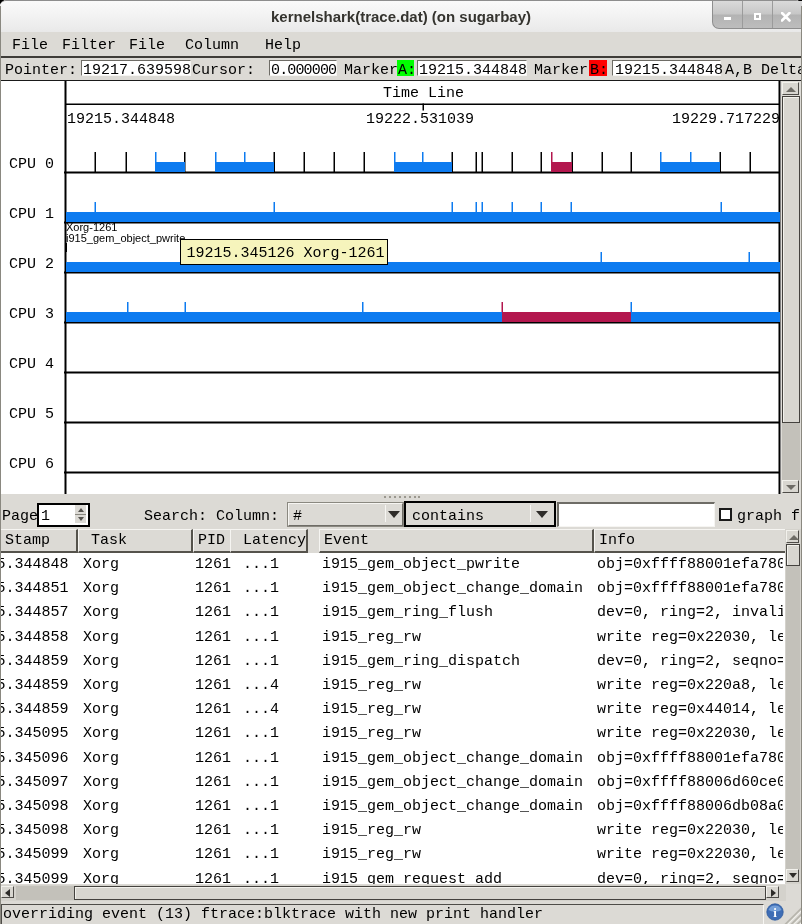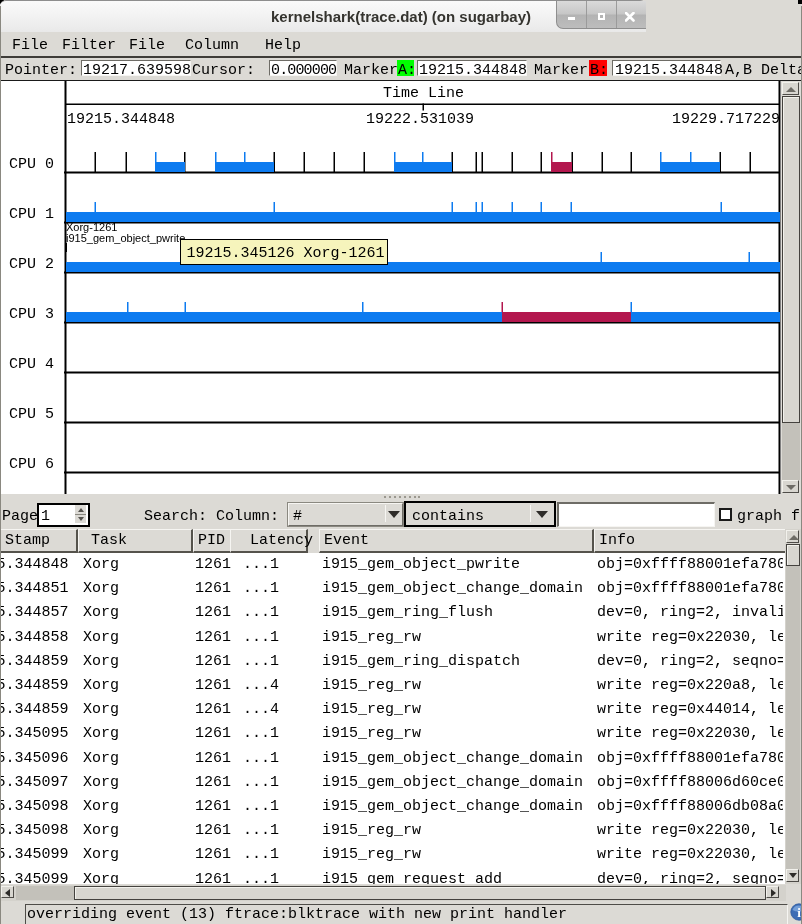--- a/index.html
+++ b/index.html
@@ -1,21 +1,21 @@
 <!DOCTYPE html>
 <html><head>
 <meta charset="utf-8">
 <style>
 html,body{margin:0;padding:0;}
 #win{position:relative;width:802px;height:924px;overflow:hidden;
   background:#dcdad5;font-family:"Liberation Mono",monospace;font-size:15px;color:#000;}
 .abs{position:absolute;}
 .mono{font-family:"Liberation Mono",monospace;font-size:15px;line-height:24px;white-space:pre;}
 
-#titlebar{position:absolute;left:0;top:0;width:646px;height:32px;
+#titlebar{position:absolute;left:0;top:0;width:802px;height:32px;
   background:linear-gradient(180deg,#fafafa 0%,#f2f2f2 50%,#e9e9e9 100%);
   border-top:1px solid #8e8e8e;border-radius:6px 6px 0 0;box-sizing:border-box;}
 #title{position:absolute;left:0;top:7px;width:802px;text-align:center;
   font-family:"Liberation Sans",sans-serif;font-size:15px;font-weight:bold;color:#35342f;}
 
 #winbtns{position:absolute;right:0;top:0;width:89px;height:27px;
   background:linear-gradient(180deg,#dadada 0%,#c6c6c6 48%,#b3b3b3 52%,#bdbdbd 100%);
   border:1px solid #8e8e8e;border-top:none;border-right:none;border-radius:0 0 0 7px;}
 .btndiv{position:absolute;top:0;width:1px;height:27px;background:#9b9b9b;}
 
@@ -46,21 +46,21 @@
 
 #hdrrow{position:absolute;left:0;top:529px;width:785px;height:40px;background:#dcdad5;}
 .hcell{position:absolute;top:0px;height:24px;background:#dcdad5;box-sizing:border-box;
   border-top:1px solid #f6f5f2;border-left:1px solid #f6f5f2;
   border-bottom:2px solid #55534c;border-right:2px solid #55534c;
   line-height:22px;white-space:pre;}
 
 #tbl{position:absolute;left:0;top:553px;width:786px;height:331px;background:#fff;overflow:hidden;}
 .tcol{position:absolute;top:0;line-height:24.2px;white-space:pre;}
 
-#statusbar{position:absolute;left:0;top:901px;width:658px;height:23px;background:#dcdad5;margin-left:24px;}
+#statusbar{position:absolute;left:0;top:901px;width:658px;height:23px;background:#dcdad5;}
 </style>
 </head>
 <body>
 <div id="win">
   <div class="abs" style="left:0;top:0;width:4px;height:4px;background:#000;"></div>
   <div class="abs" style="left:798px;top:0;width:4px;height:4px;background:#000;"></div>
 
   <div id="titlebar">
     <div id="title">kernelshark(trace.dat) (on sugarbay)</div>
     <div id="winbtns">
@@ -265,21 +265,21 @@
     <div class="abs" style="left:557px;top:0px;width:155px;height:22px;background:#fff;border-top:2px solid #6e6c66;border-left:2px solid #6e6c66;border-bottom:1px solid #f6f5f2;border-right:1px solid #f6f5f2;"></div>
     
     <div class="abs" style="left:719px;top:6px;width:9px;height:9px;background:#fff;border:2px solid #1a1a1a;"></div>
     <span class="abs" style="left:737px;top:3px;">graph fo</span>
   </div>
 
   <div id="hdrrow" class="mono">
     <div class="hcell" style="left:0px;width:78px;padding-left:4px;">Stamp</div>
     <div class="hcell" style="left:78px;width:115px;padding-left:12px;">Task</div>
     <div class="hcell" style="left:193px;width:48px;padding-left:4px;">PID</div>
-    <div class="hcell" style="left:230px;width:78px;padding-left:19px;">Latency</div>
+    <div class="hcell" style="left:230px;width:78px;padding-left:12px;">Latency</div>
     <div class="hcell" style="left:594px;width:191px;padding-left:4px;border-right:none;">Info</div>
     <div class="hcell" style="left:319px;width:275px;padding-left:4px;">Event</div>
   </div>
 
   <div id="tbl" class="mono">
     <div class="tcol" style="left:-39.5px;">19215.344848
 19215.344851
 19215.344857
 19215.344858
 19215.344859

